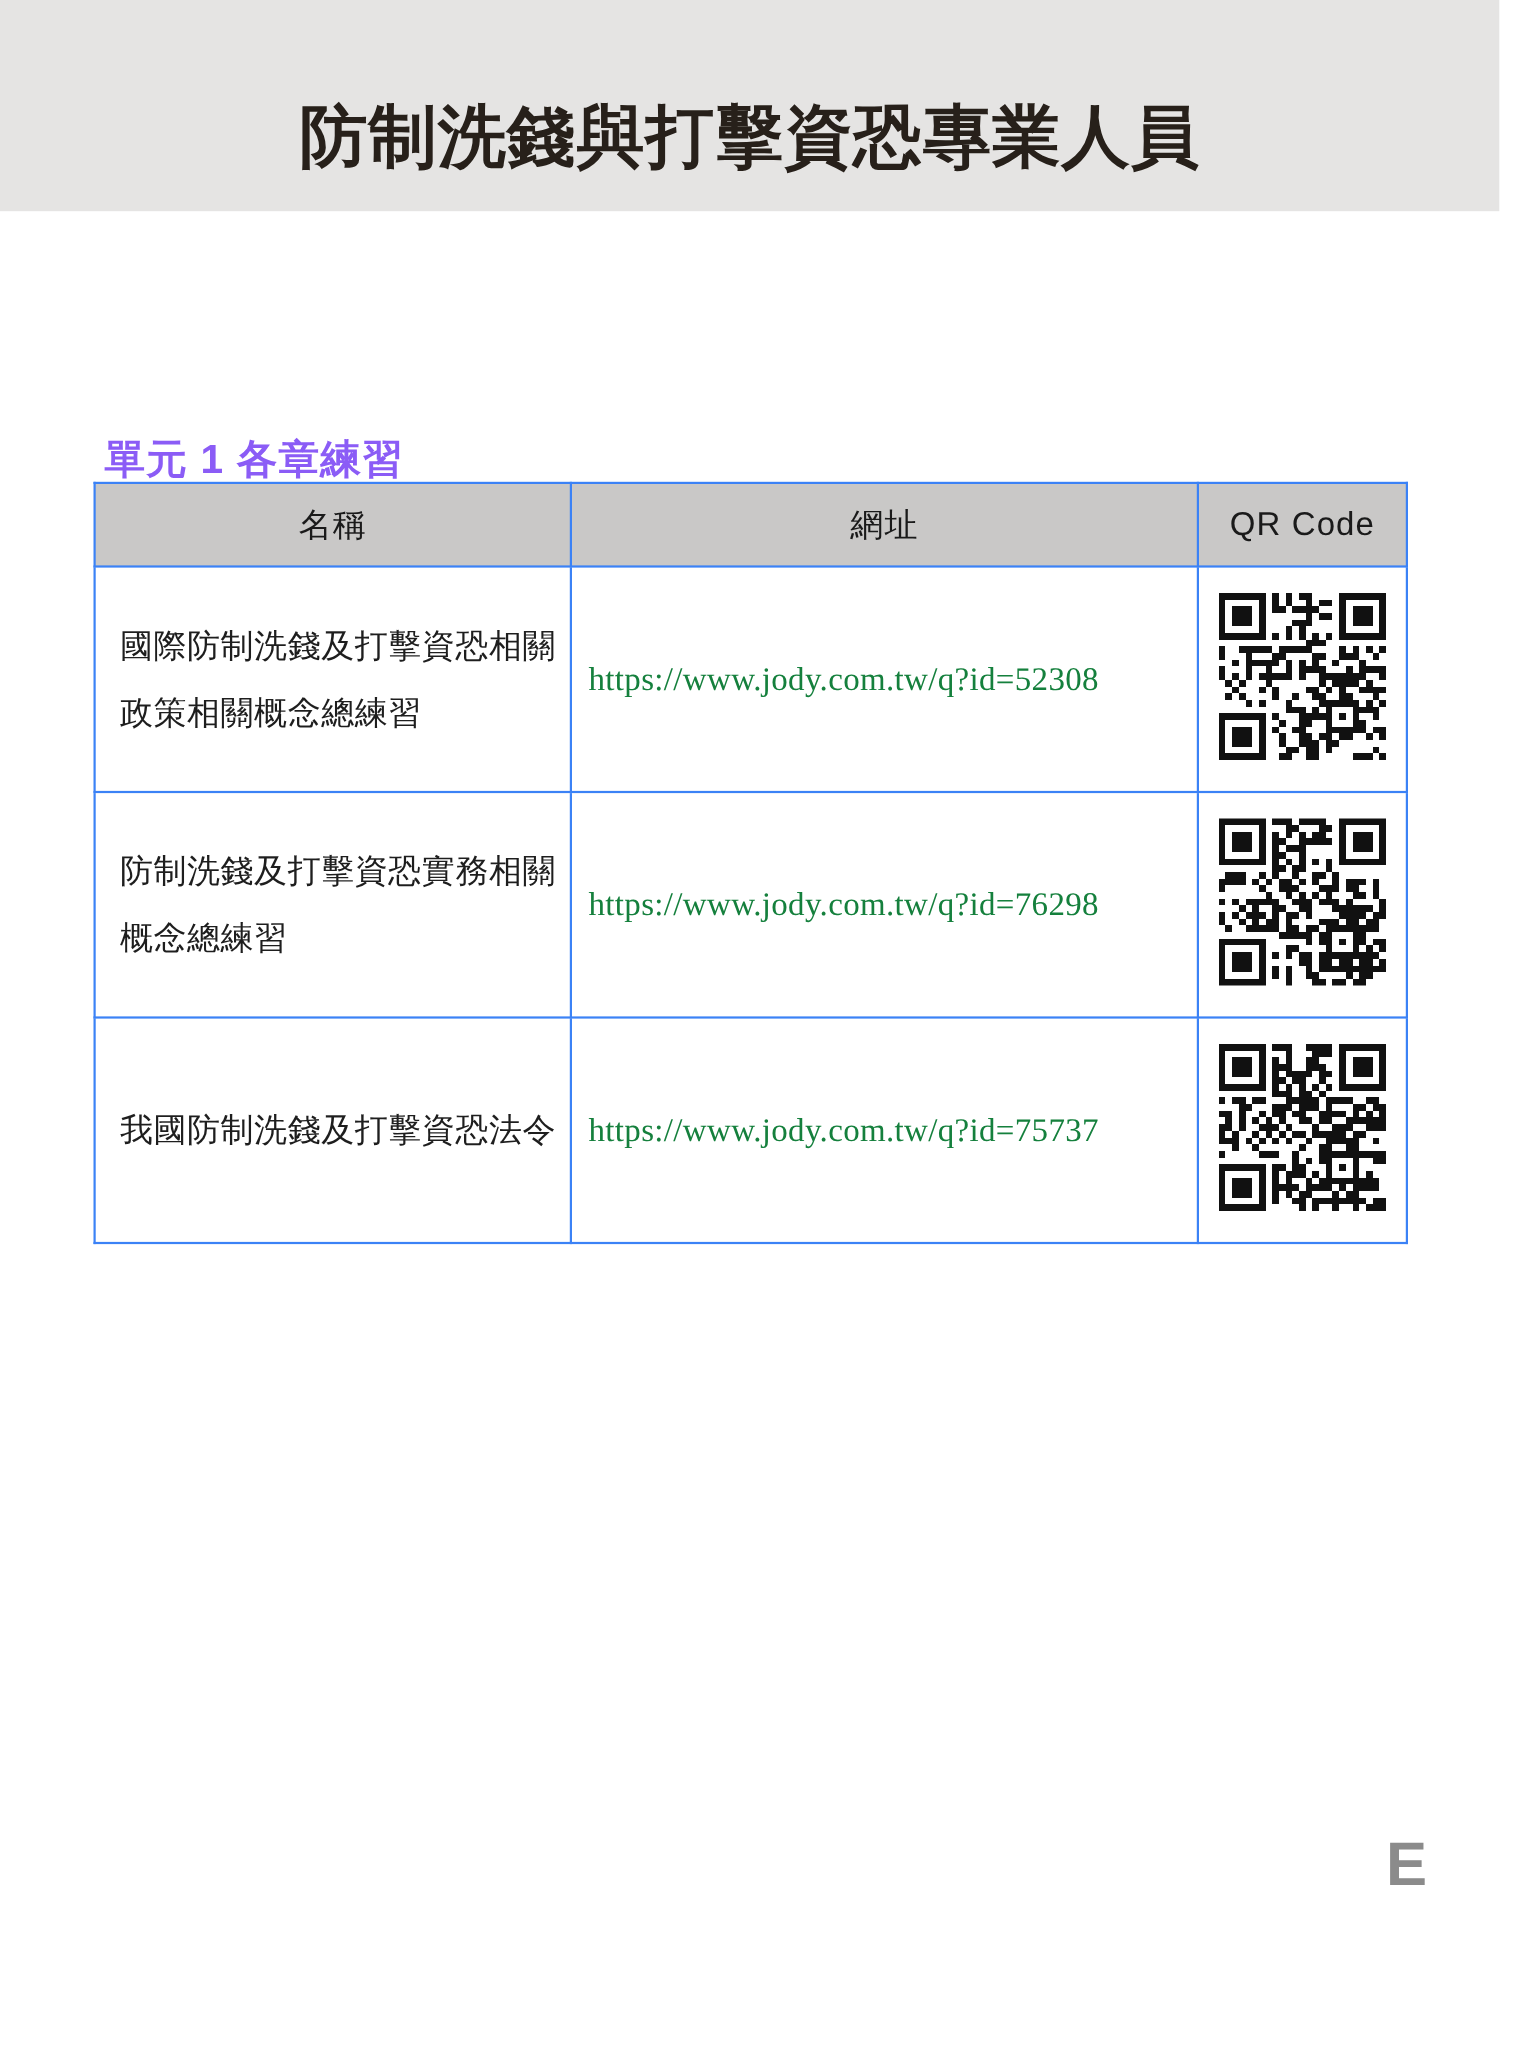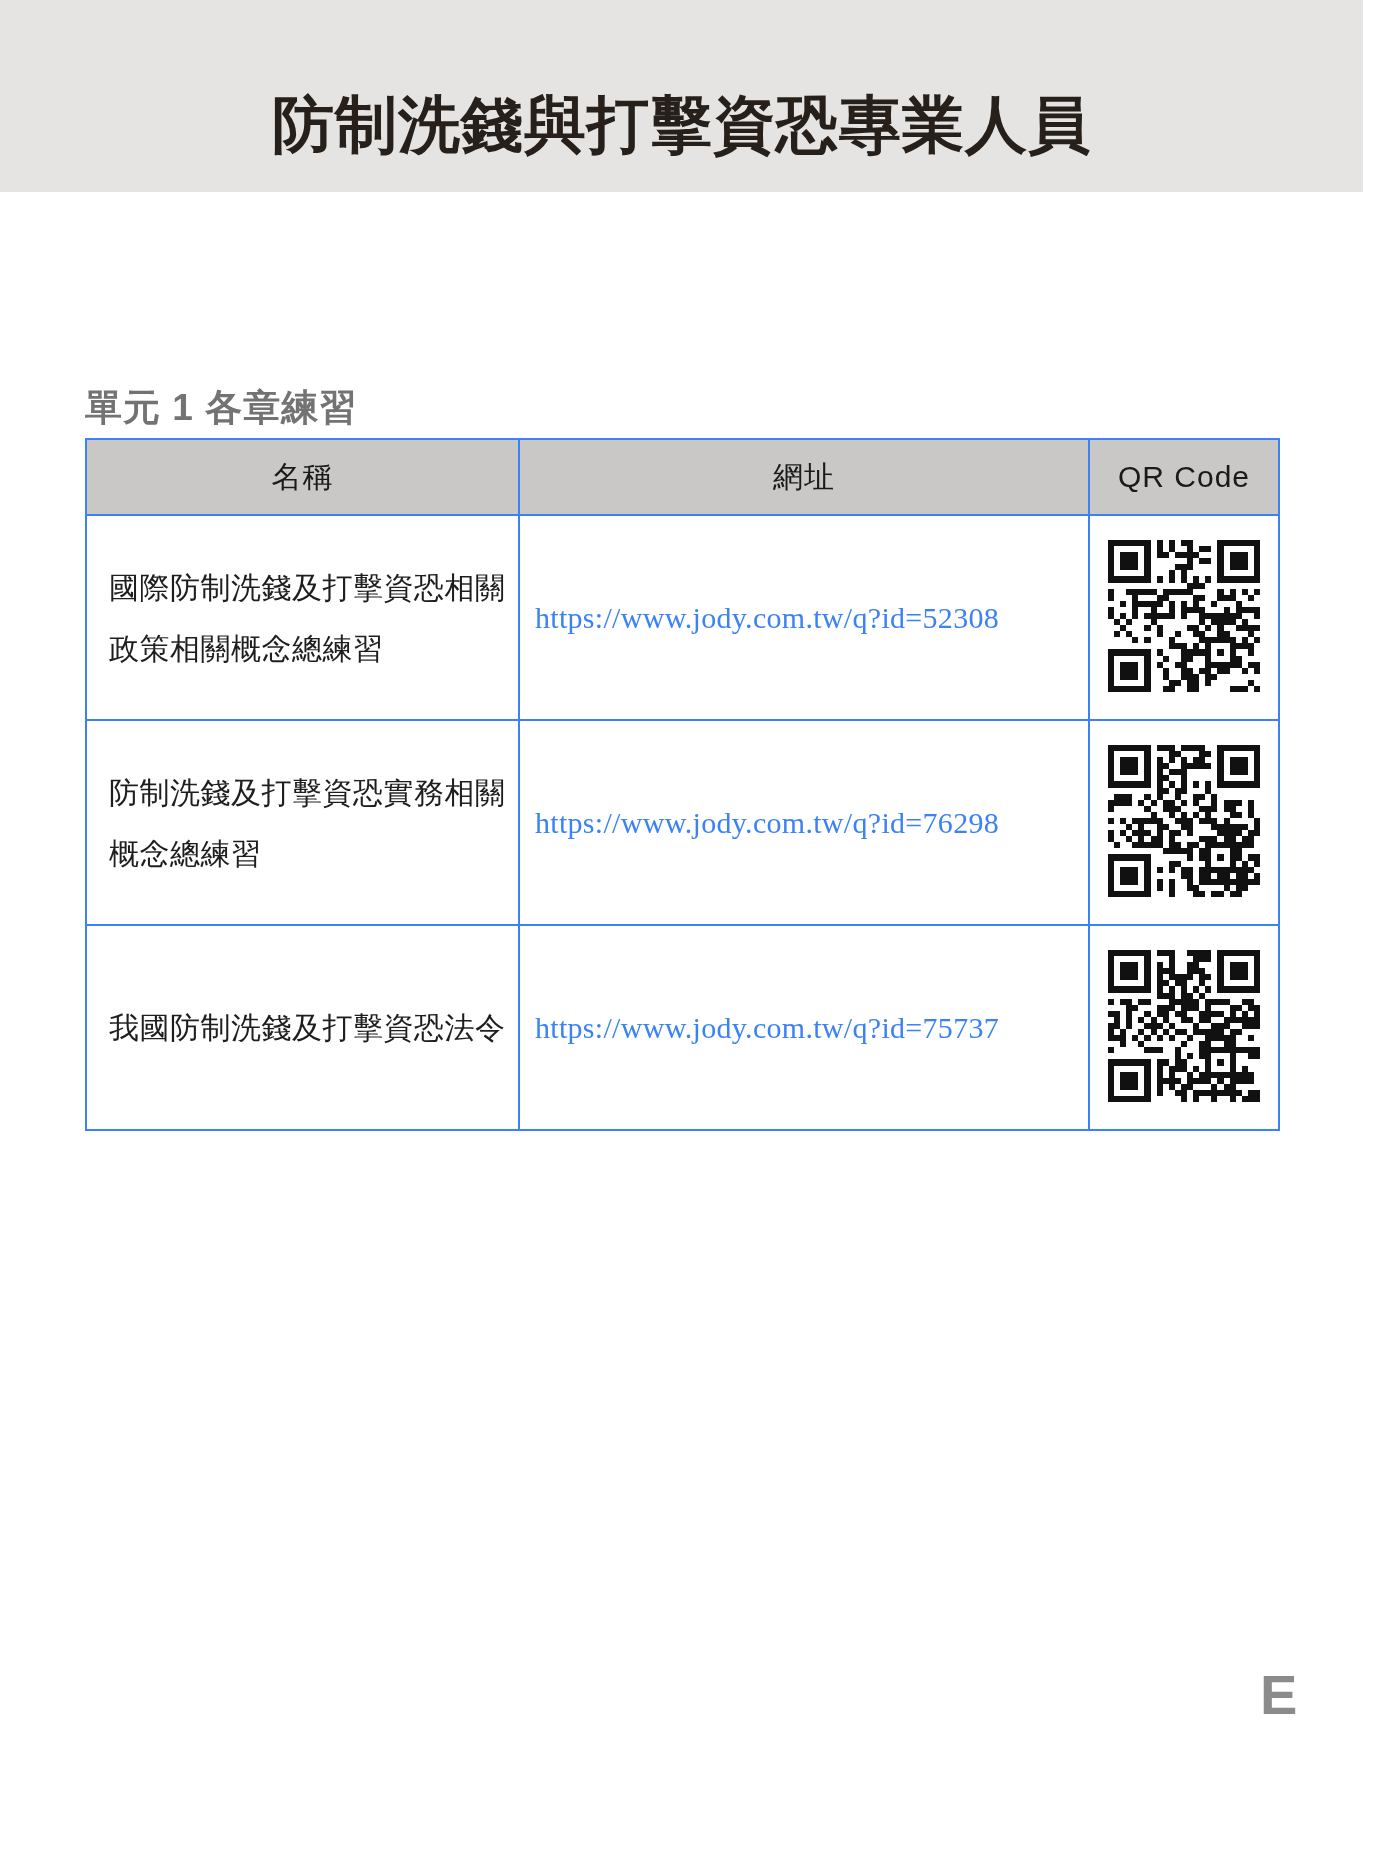--- a/index.html
+++ b/index.html
@@ -22,24 +22,24 @@
   .title-line{
     font-size:62px;
     font-weight:bold;
     line-height:81px;
     letter-spacing:1px;
     white-space:nowrap;
   }
   .section-heading{
     position:absolute;
     left:85px;top:383px;
-    margin:0;
+    margin:10px;
     font-size:37px;
     font-weight:bold;
-    color:#737373;
+    color:#8b5cf6;
     letter-spacing:1px;
   }
   table.links-table{
     position:absolute;
     left:85px;top:438px;
     border-collapse:collapse;
     table-layout:fixed;
     width:1193px;
   }
   table.links-table th,
@@ -69,21 +69,21 @@
     font-family:"Liberation Serif",serif;
     font-size:30px;
     color:#1e1e1e;
     line-height:61px;
     padding:6px 10px 6px 22px;
     letter-spacing:0.5px;
   }
   td.cell-url{
     font-family:"Liberation Serif",serif;
     font-size:30px;
-    color:#3b82f6;
+    color:#15803d;
     padding-left:15px;
     letter-spacing:0.3px;
     white-space:nowrap;
   }
   td.cell-qr{
     text-align:center;
     padding:0;
   }
   .qr-box{
     display:inline-block;

